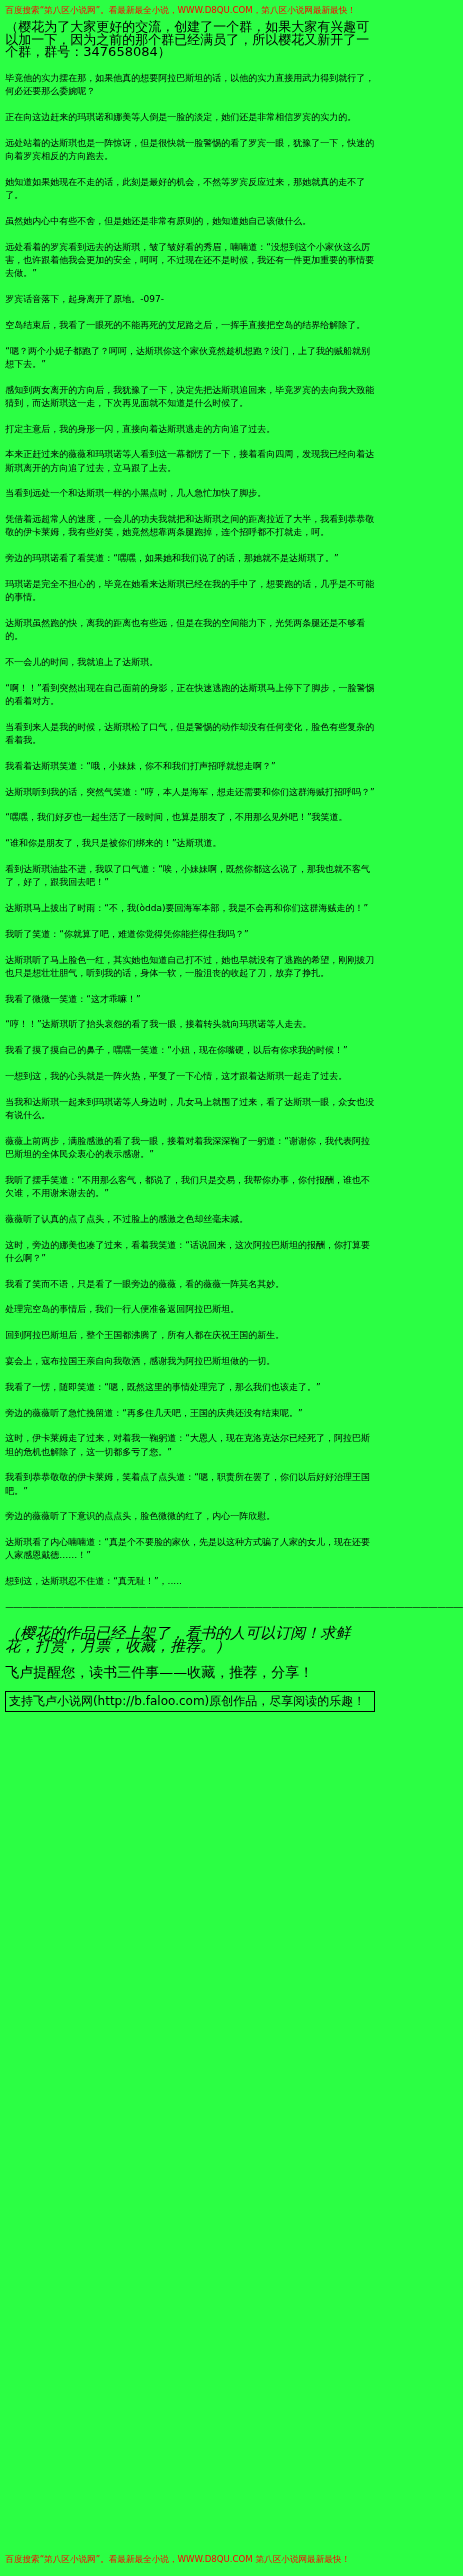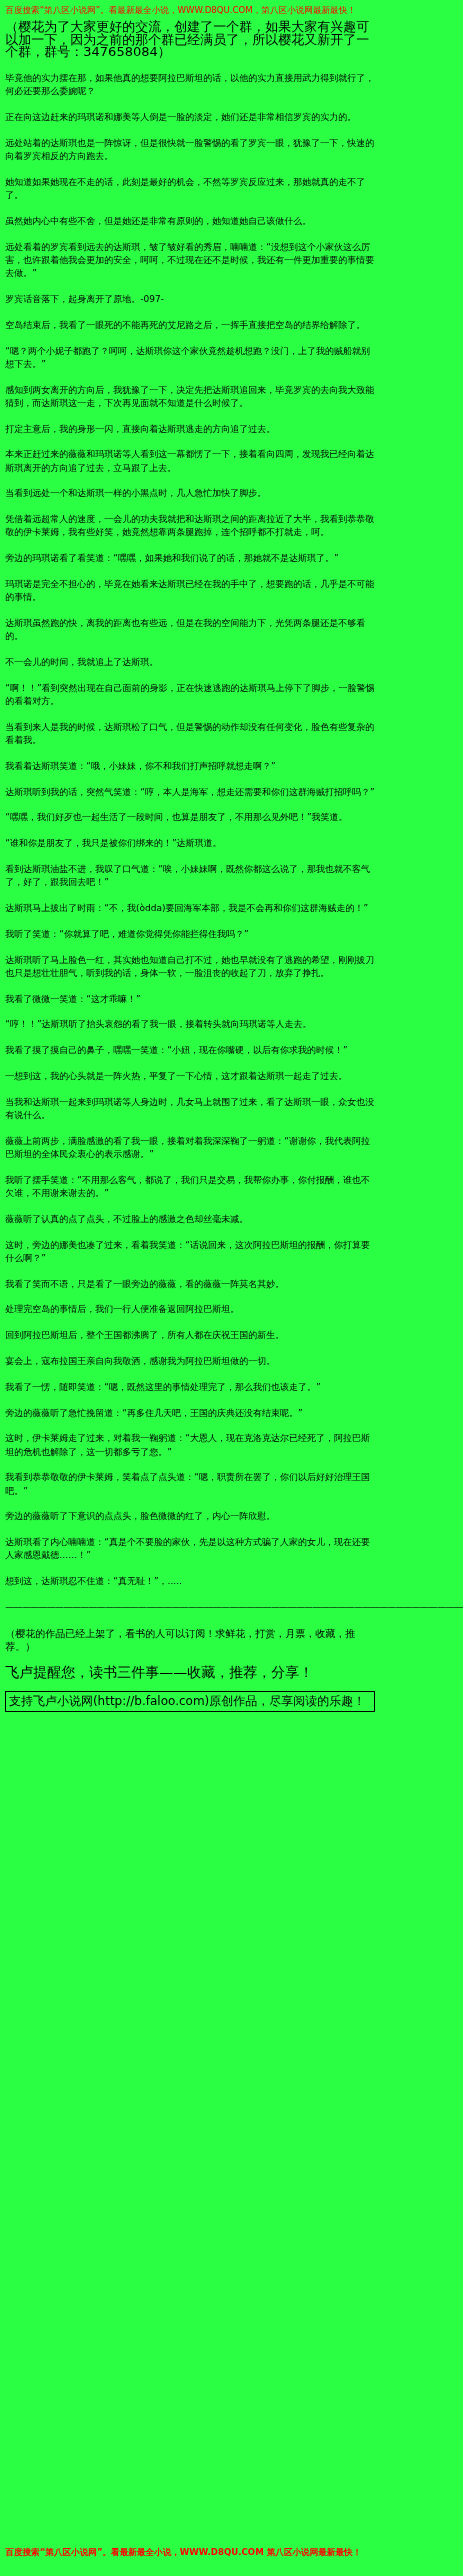--- a/index.html
+++ b/index.html
@@ -13,30 +13,30 @@
     box-sizing:border-box;
     width:380px;height:2576px;
     padding:4px 5.3px 2.6px 5.3px;
     display:flex;flex-direction:column;
   }
   .red-line{color:#ff0000;font-size:8.6px;line-height:12px;margin:0 0 5.3px 0;word-break:break-all;}
   .intro-note{font-size:13px;line-height:12.6px;margin:0 0 13.2px 0;word-break:break-all;}
   .novel-body{display:block;}
   .para{font-size:9px;line-height:13.2px;margin:0 0 12.6px 0;word-break:break-all;}
   .sep{font-size:9px;line-height:13.2px;margin:0 0 12.6px 0;word-break:break-all;letter-spacing:-0.7px;}
-  .promo{font-size:10px;line-height:13.2px;margin:0 0 12.6px 0;word-break:break-all;}
+  .promo{font-size:15px;line-height:13.2px;margin:0 0 12.6px 0;word-break:break-all;font-style:italic;}
   .reminder{font-size:14px;line-height:13.2px;margin:0 0 9px 0;}
   .support-box{
     border:0.7px solid #000;
     padding:3.3px 2.6px;
     font-size:12px;line-height:12.6px;
     margin:2.6px 0 0 0;
   }
   .spacer{flex:1;}
-  .footer-line{margin:0 0 15px 0;font-weight:bold;}
+  .footer-line{margin:0 0 8px 0;}
 </style>
 </head>
 <body style="background: rgb(43, 255, 68);">
 
 <div class="page">
 
   <p class="red-line" style="color: rgb(255, 0, 0);">百度搜索“第八区小说网”。看最新最全小说，WWW.D8QU.COM，第八区小说网最新最快！</p>
 
   <p class="intro-note">（樱花为了大家更好的交流，创建了一个群，如果大家有兴趣可以加一下，因为之前的那个群已经满员了，所以樱花又新开了一个群，群号：347658084）</p>
 

